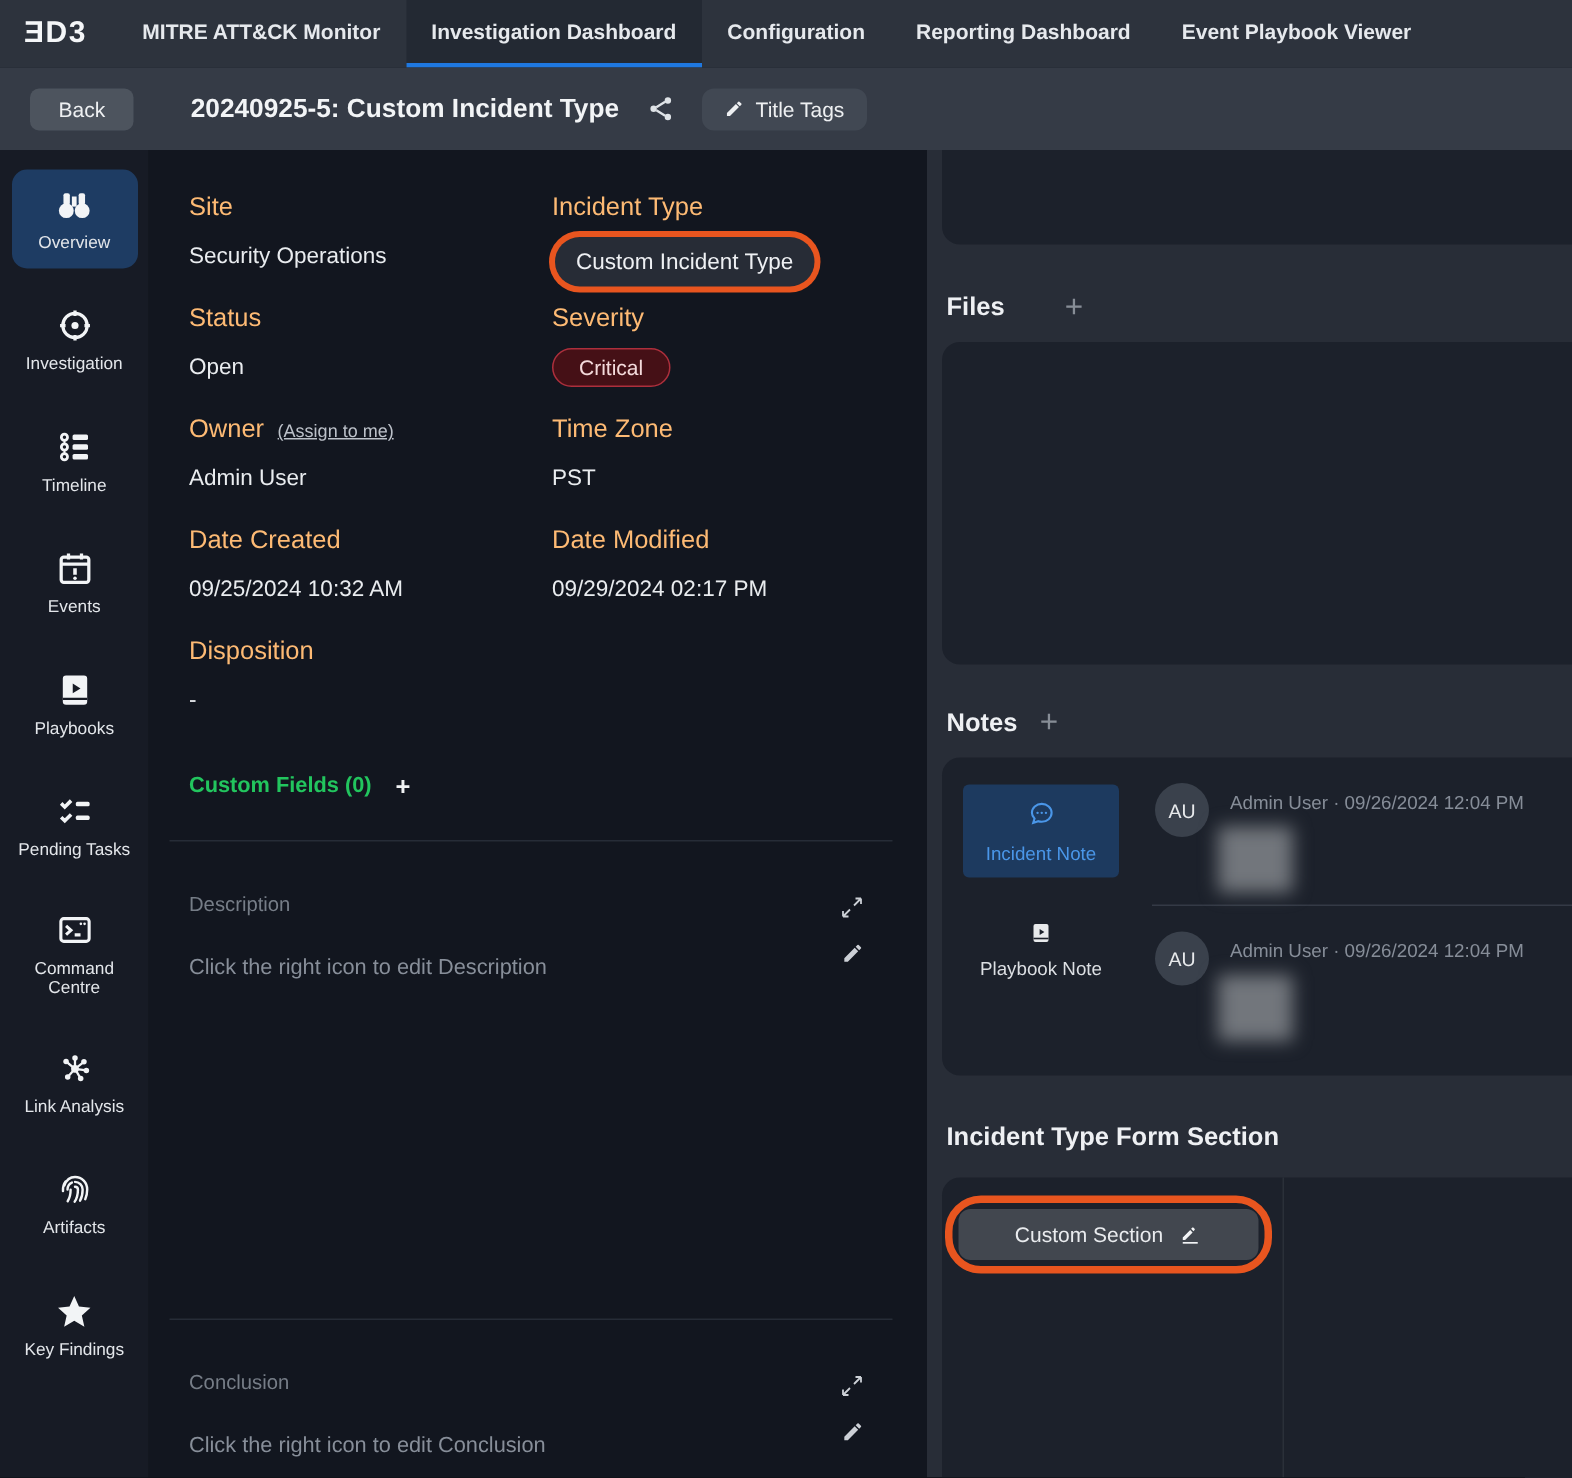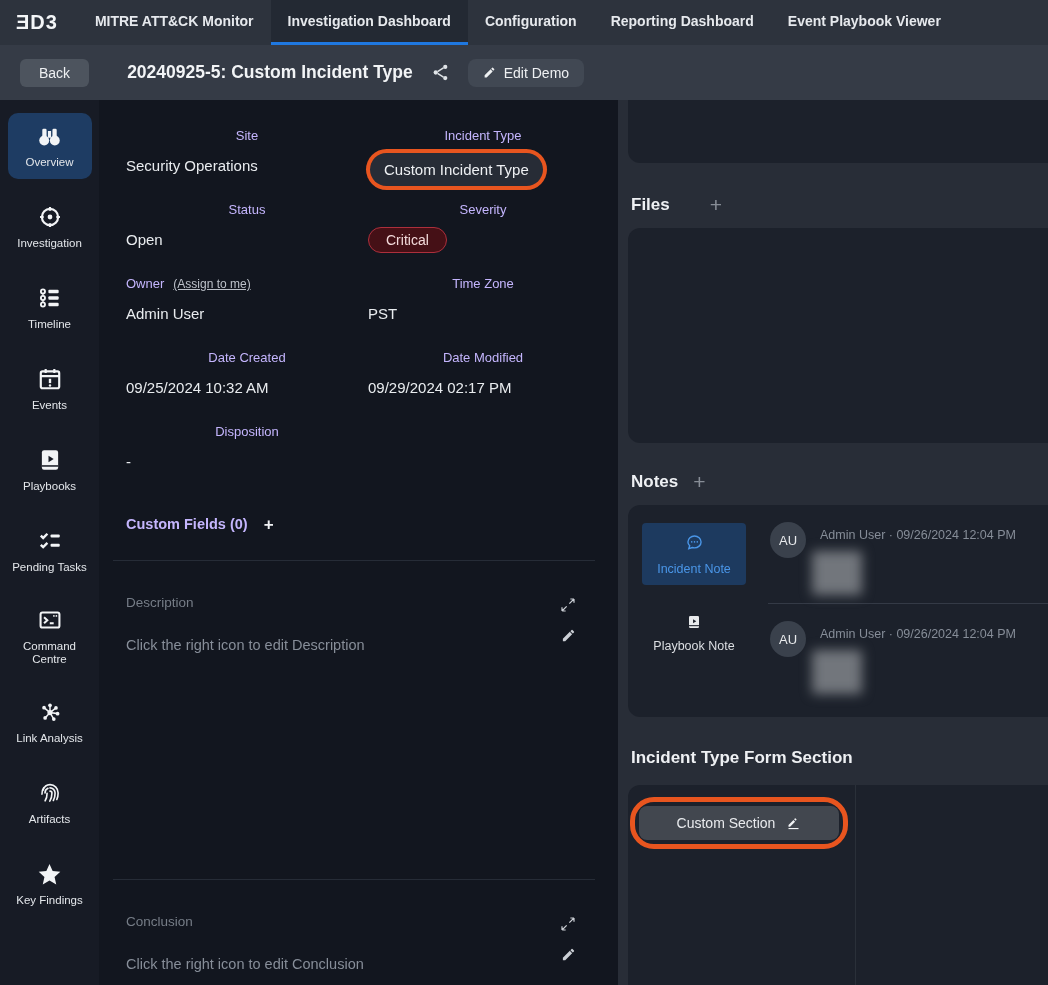--- a/index.html
+++ b/index.html
@@ -23,28 +23,28 @@
   
   .sidebar { position:absolute; left:0; top:100px; width:99px; height:936px; background:#171b25; display:flex; flex-direction:column; align-items:center; padding-top:13px; }
   .sb-item { width:84px; min-height:66px; display:flex; flex-direction:column; align-items:center; justify-content:center; gap:7px; padding:8px 2px; margin-bottom:15px; border-radius:10px; color:#e6e9ec; cursor:default; }
   .sb-item.active { background:#1e3c63; }
   .sb-icon { display:flex; align-items:center; justify-content:center; height:26px; color:#f2f4f6; }
   .sb-label { font-size:11.5px; text-align:center; line-height:1.15; color:#e3e6ea; }
 
   
   .main-col { position:absolute; left:99px; top:100px; width:519px; height:885px; background:#12161f; }
   .fields-grid { display:grid; grid-template-columns:242px 230px; grid-auto-rows:74px; padding:28px 0 0 27px; }
-  .f-label { font-size:13px; color:#c4b5fd;text-align:center; }
+  .f-label { font-size:17px; color:#fdba74; }
   .f-value { font-size:15px; color:#e9ecef; margin-top:14px; }
   .label-row { display:flex; align-items:baseline; gap:9px; }
   .assign-link { font-size:12px; color:#bcc1c9; text-decoration:underline; }
   .hl-pill { display:inline-block; margin-top:10px; margin-left:2px; background:#272c36; padding:8px 14px; border-radius:18px; box-shadow:0 0 0 4px #e8551f; font-size:15px; color:#eef0f3; }
   .badge-critical { display:inline-block; margin-top:10px; background:#451016; border:1.5px solid #ad2f3c; border-radius:14px; padding:4px 17px; font-size:14px; color:#f3dadb; }
   .custom-fields-row { display:flex; align-items:center; gap:16px; padding-left:27px; margin-top:16px; height:20px; }
-  .cf-label { font-size:14.5px; font-weight:bold; color:#c4b5fd; }
+  .cf-label { font-size:14.5px; font-weight:bold; color:#22c55e; }
   .cf-plus { font-size:17px; font-weight:bold; color:#f0f2f4; line-height:1; cursor:default; }
   .divider { border-top:1px solid #262c37; margin:26px 23px 0 14px; }
   .text-block { position:relative; padding:34px 0 0 27px; }
   .text-block.desc { height:292px; }
   .tb-label { font-size:13.5px; color:#767d87; }
   .tb-placeholder { font-size:14.5px; color:#878e99; margin-top:27px; }
   .edit-icons { position:absolute; right:42px; top:36px; display:flex; flex-direction:column; gap:15px; align-items:center; color:#ccd0d6; }
   .edit-icons .ic { cursor:default; display:flex; }
 
   
@@ -101,21 +101,21 @@
           <circle cx="18" cy="19" r="2.7" fill="currentColor"></circle>
           <path d="M8.3 10.8 15.7 6.2 M8.3 13.2 15.7 17.8" stroke="currentColor" stroke-width="2" fill="none"></path>
         </svg>
     </span>
     <button class="edit-tags-btn">
       <span>
           <svg width="13" height="13" viewBox="0 0 24 24" fill="#eef0f2">
             <path d="M3 17.25V21h3.75L17.81 9.94l-3.75-3.75L3 17.25zM20.71 7.04a1 1 0 0 0 0-1.41l-2.34-2.34a1 1 0 0 0-1.41 0l-1.83 1.83 3.75 3.75 1.83-1.83z"></path>
           </svg>
         </span>
-      <span>Edit Demo</span>
+      <span>Title Tags</span>
     </button>
   </div>
 
   <div class="sidebar">
 
     <div class="sb-item active">
       <span class="sb-icon">
         <svg width="27" height="27" viewBox="0 0 24 24" fill="currentColor">
             <rect x="5.6" y="6" width="3.8" height="7" rx="1.2"></rect>
             <rect x="14.6" y="6" width="3.8" height="7" rx="1.2"></rect>

